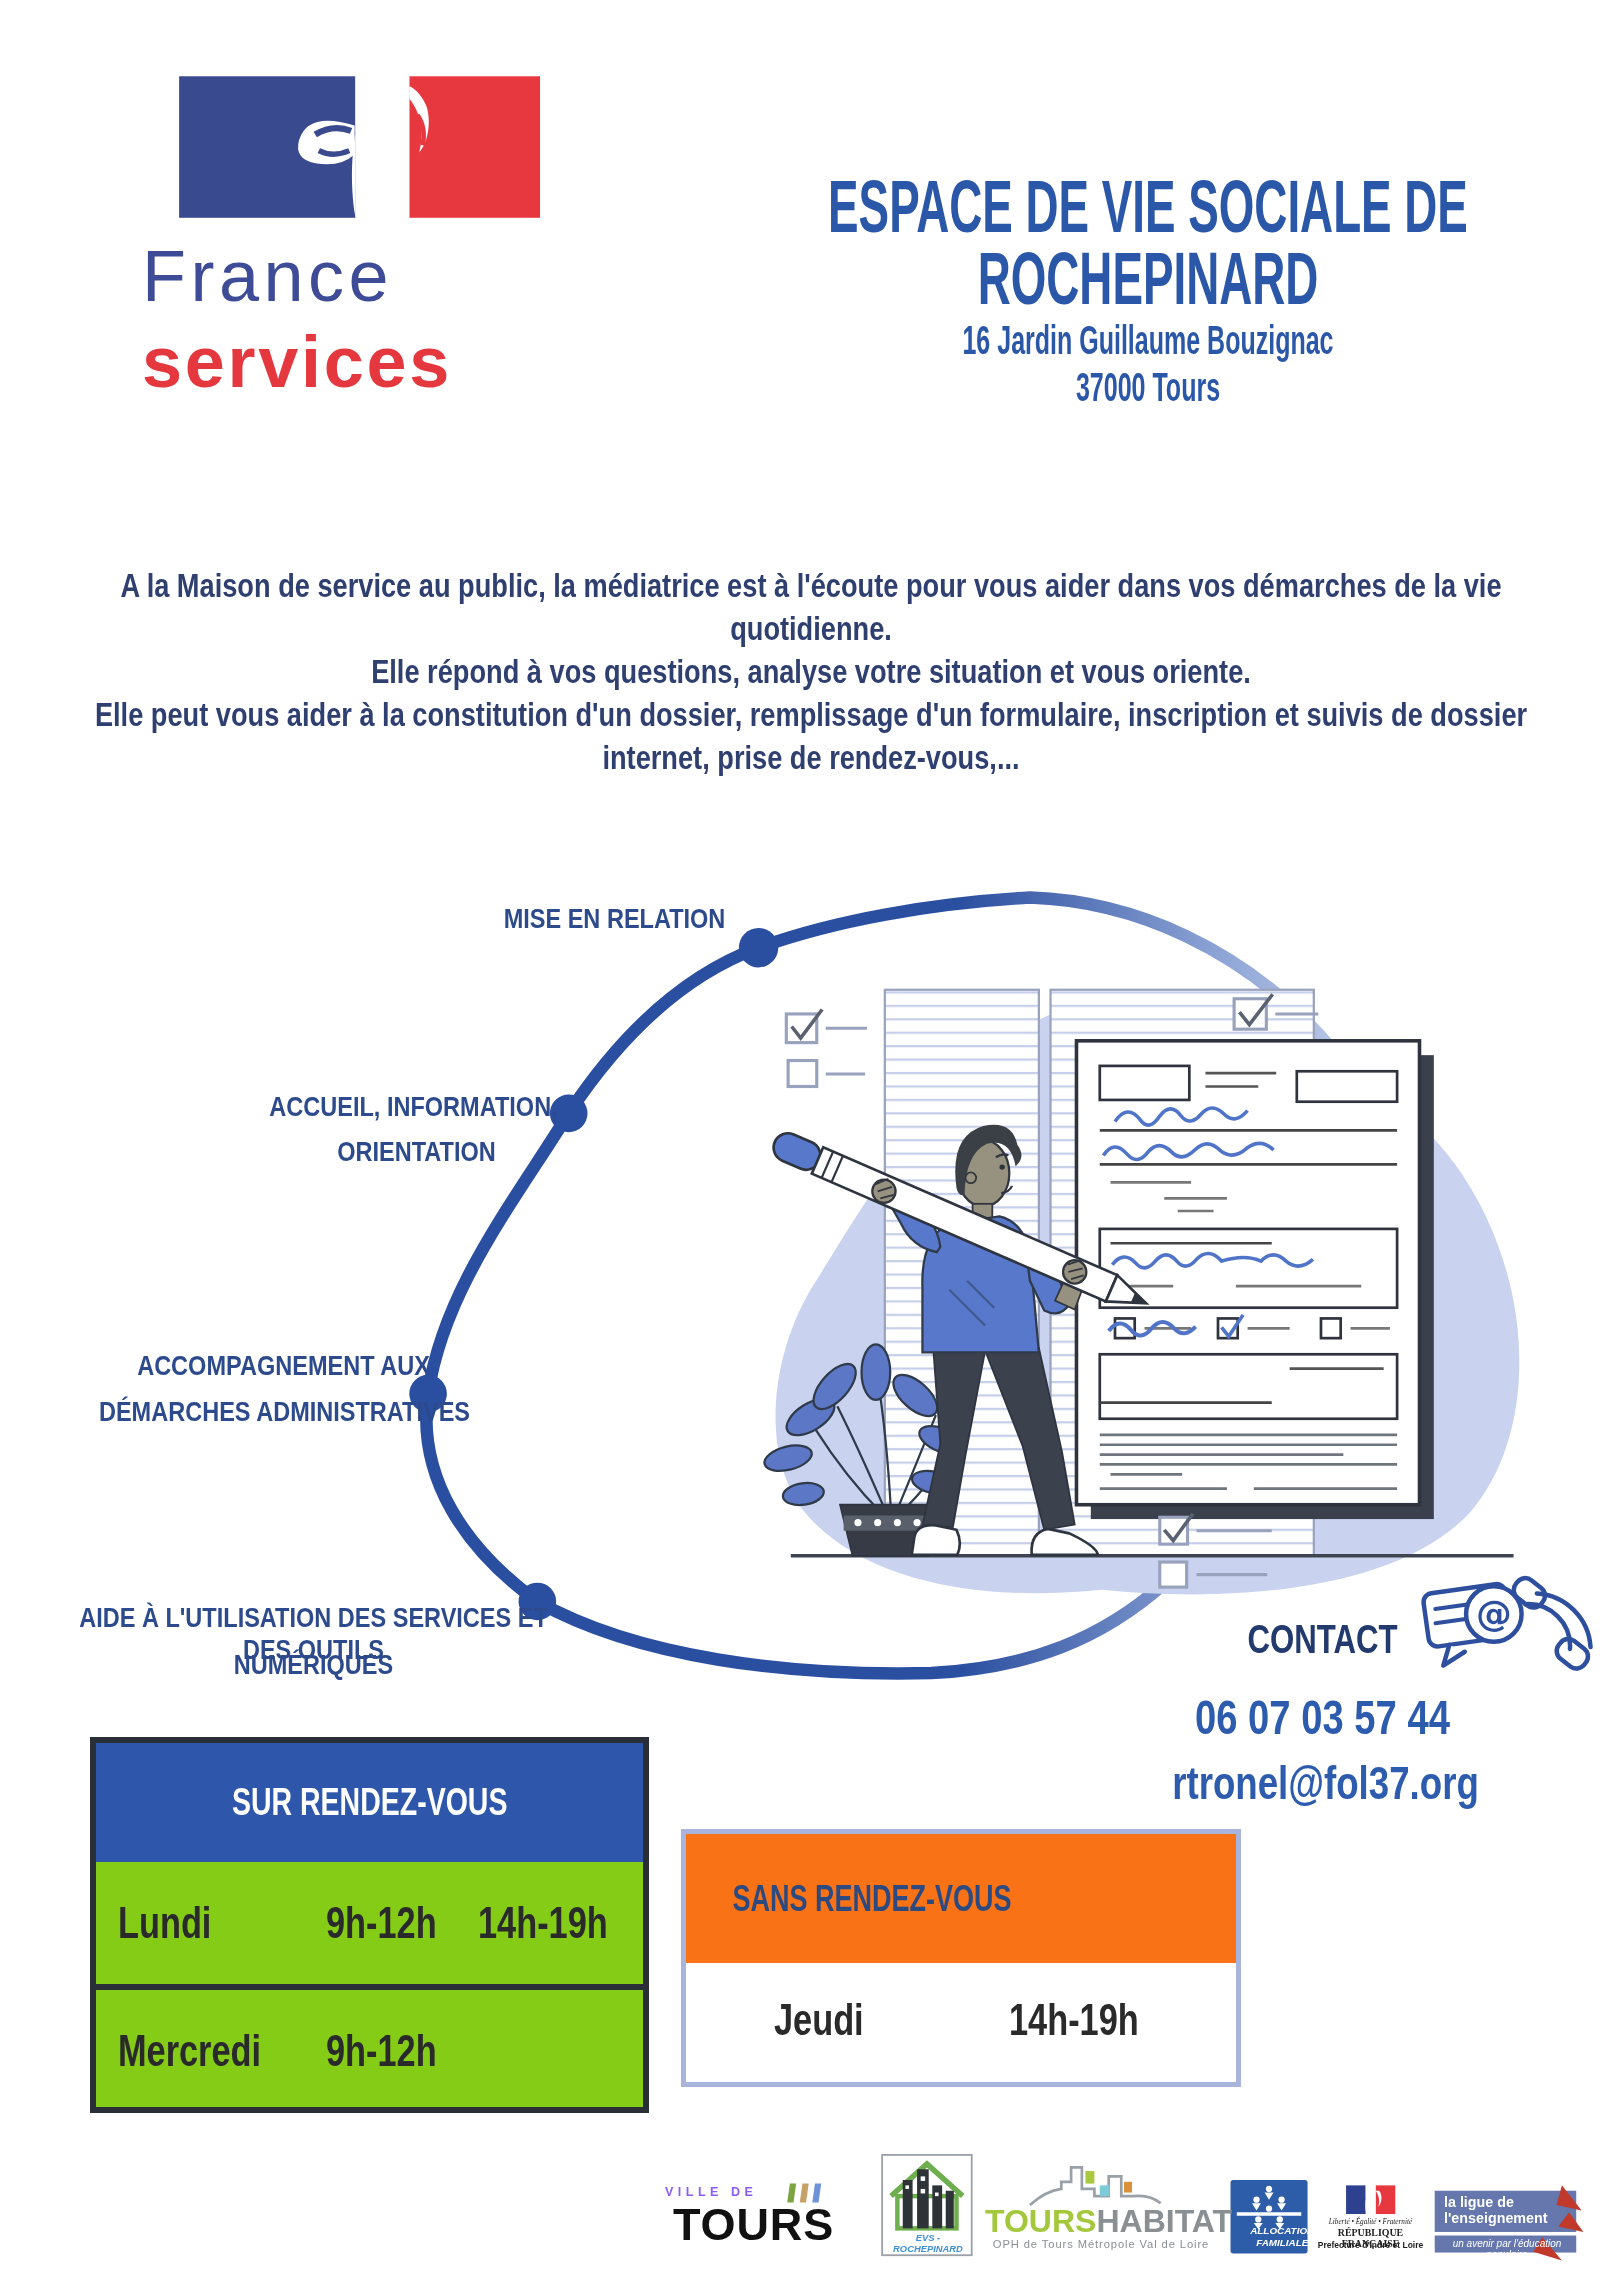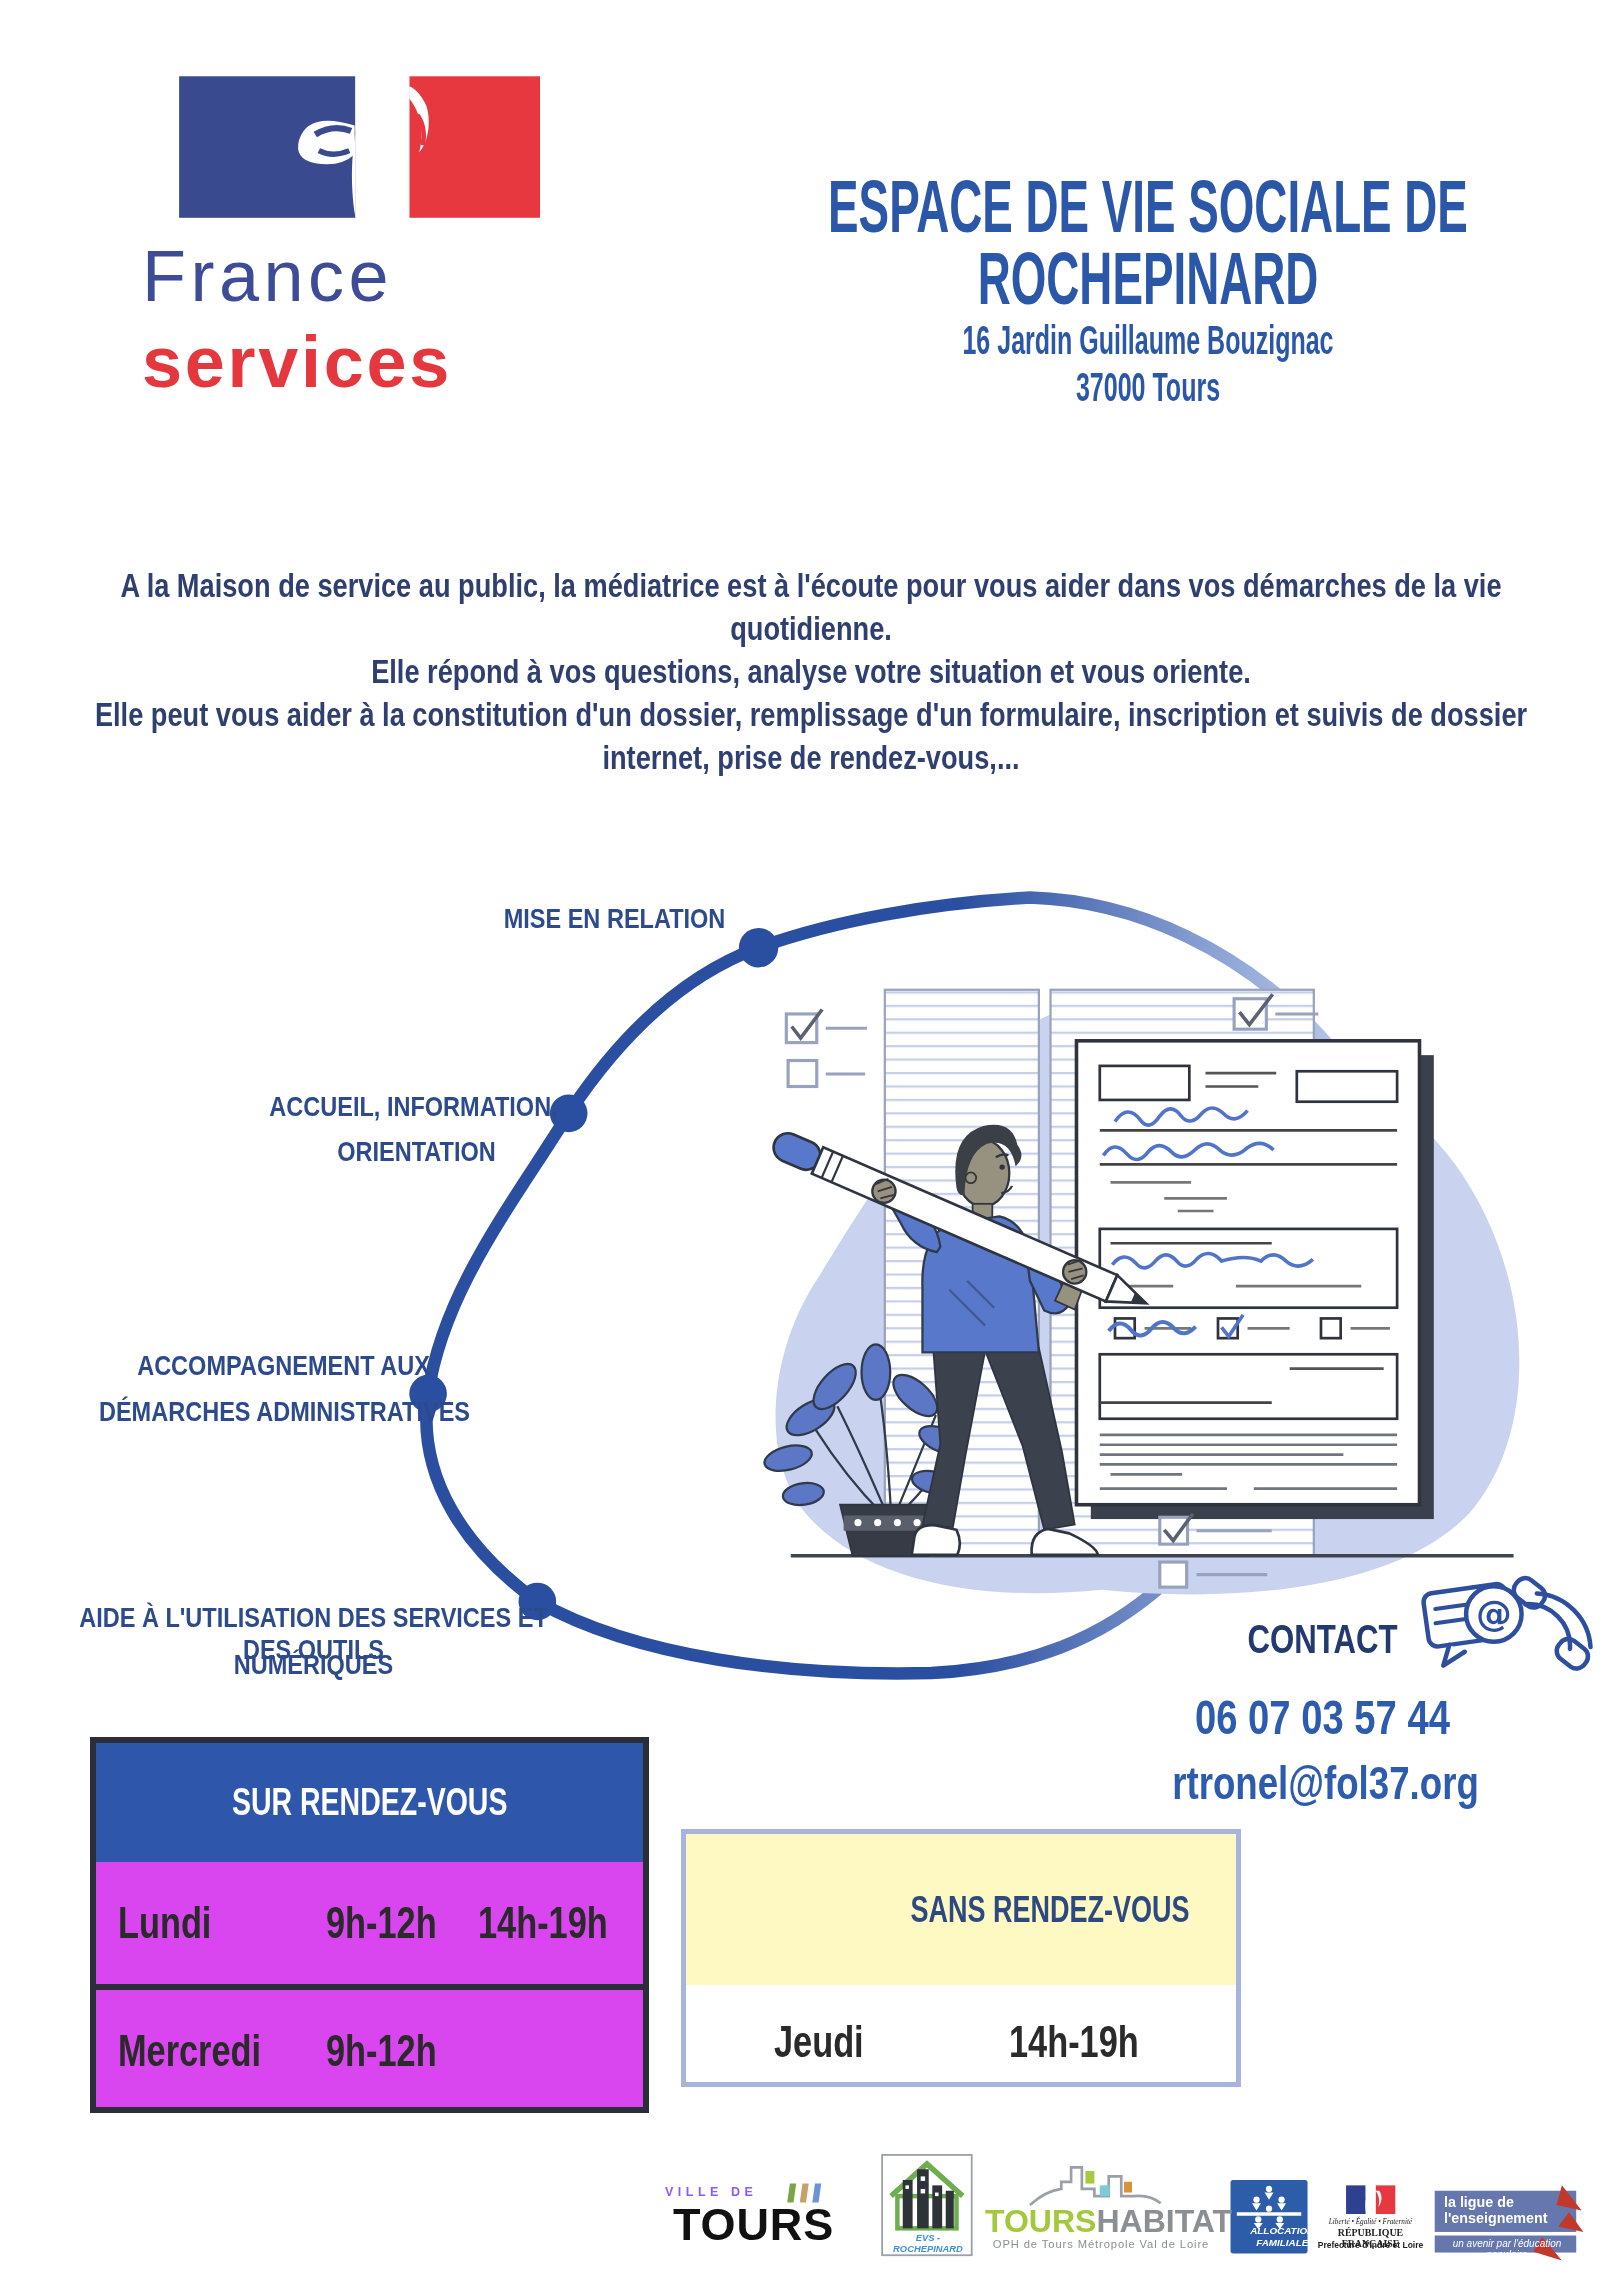--- a/index.html
+++ b/index.html
@@ -25,30 +25,30 @@
     transform:scaleX(0.84);transform-origin:center top;letter-spacing:0;}
   
   .contact-h{left:1054px;top:1617px;width:537px;text-align:center;font-size:40px;font-weight:bold;color:#223a6d;
     transform:scaleX(0.78);transform-origin:center top;}
   .contact-phone{left:1054px;top:1689px;width:537px;text-align:center;font-size:49px;font-weight:bold;color:#2d5cae;
     transform:scaleX(0.78);transform-origin:center top;}
   .contact-email{left:1057px;top:1755px;width:537px;text-align:center;font-size:47px;font-weight:bold;color:#2d5cae;
     transform:scaleX(0.78);transform-origin:center top;}
   
   .tbl{box-sizing:border-box;}
-  .tbl-rdv{left:90px;top:1737px;width:559px;height:376px;border:6.3px solid #2a2e36;background:#d946ef;}
+  .tbl-rdv{left:90px;top:1737px;width:559px;height:376px;border:6.3px solid #2a2e36;background:#84cc16;}
   .tbl-rdv .hd{height:119px;background:#2e57ab;display:flex;align-items:center;justify-content:center;}
   .tbl-rdv .hd span{color:#fff;font-size:38px;font-weight:bold;transform:scaleX(0.75);}
   .tbl-row{display:flex;align-items:center;height:122px;padding-left:22px;}
   .tbl-rdv .tbl-row + .tbl-row{border-top:6.3px solid #2a2e36;}
   .day{width:208px;font-size:44px;font-weight:bold;color:#2a2a2a;}
   .slot{width:152px;font-size:44px;font-weight:bold;color:#2a2a2a;}
   .day span,.slot span{display:inline-block;transform:scaleX(0.78);transform-origin:left center;white-space:nowrap;}
   .tbl-sans{left:681px;top:1829px;width:560px;height:258px;border:5.4px solid #a9b4dd;background:#fff;}
-  .tbl-sans .hd{height:151px;background:#fef9c3;display:flex;align-items:center;justify-content:flex-end;}
+  .tbl-sans .hd{height:129px;background:#f97316;display:flex;align-items:center;justify-content:flex-start;}
   .tbl-sans .hd span{color:#2d4a80;font-size:36px;font-weight:bold;transform:scaleX(0.75);}
   .tbl-sans .tbl-row{padding-left:88px;height:113px;}
   .tbl-sans .day{width:235px;}
   
   .f-villede{left:665px;top:2185px;font-size:12.5px;letter-spacing:4.5px;color:#8b5cf6;font-weight:bold;}
   .f-tours{left:673px;top:2199px;font-size:45px;font-weight:bold;color:#111;letter-spacing:0.9px;}
   .f-evs{left:882px;top:2232px;width:92px;text-align:center;font-size:9.4px;font-weight:bold;font-style:italic;color:#3f8fd4;}
   .f-th{left:985px;top:2203px;font-size:32px;font-weight:bold;letter-spacing:0;}
   .f-th .g1{color:#a4c83c;} .f-th .g2{color:#8a8f93;}
   .f-th-sub{left:981px;top:2238px;width:240px;text-align:center;font-size:11.2px;color:#8a8f93;letter-spacing:0.9px;}

